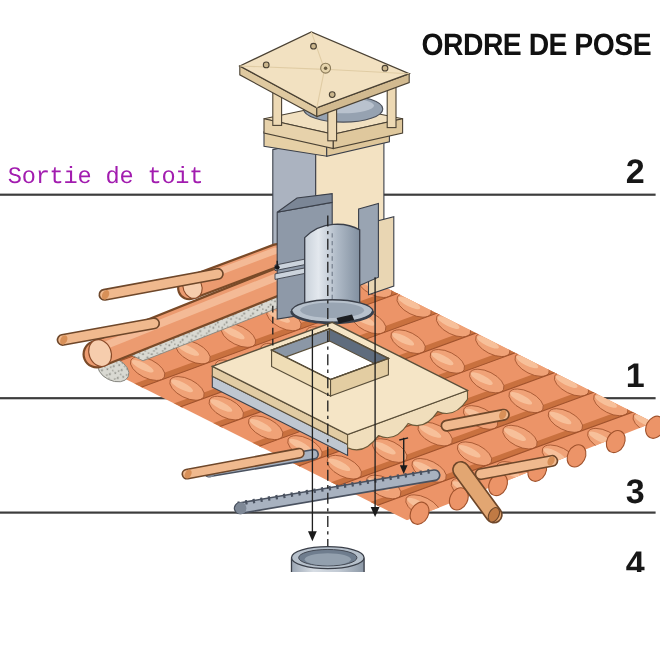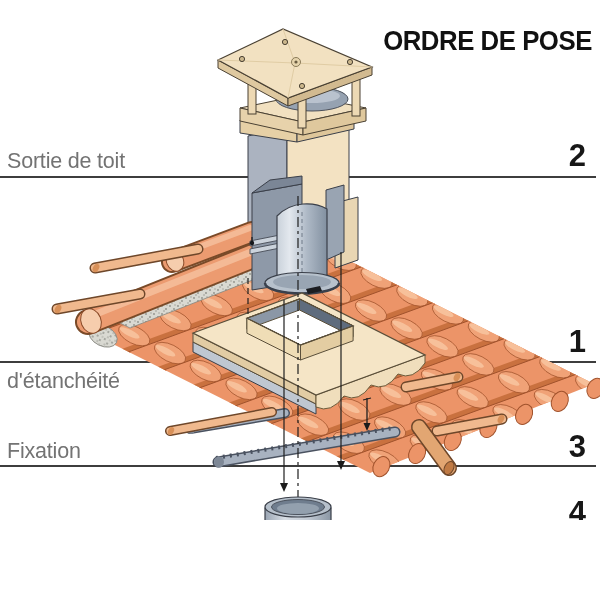--- a/index.html
+++ b/index.html
@@ -1,39 +1,37 @@
 <!DOCTYPE html>
 <html><head>
 <meta charset="utf-8">
 <style>
   html,body{margin:0;padding:0;background:#fff;}
   .canvas{position:relative;width:600px;height:520px;background:#ffffff;overflow:hidden;
           font-family:"Liberation Sans", sans-serif;}
   .callout-line{position:absolute;left:0;width:596px;height:2px;background:#3d3d3d;z-index:1;}
-  .callout-label{position:absolute;left:7px;font-size:21.5px;color:#737373;letter-spacing:-0.2px;z-index:3;}
+  .callout-label{position:absolute;left:7px;font-size:21.5px;color:#a21caf;letter-spacing:-0.2px;z-index:3;font-family:Liberation Mono, monospace;}
   .callout-number{position:absolute;right:14px;width:50px;text-align:right;font-size:31px;
                   font-weight:bold;color:#171717;z-index:3;}
   .page-title{position:absolute;top:25px;right:8px;font-size:28px;font-weight:bold;color:#111;
               letter-spacing:-0.5px;transform:scaleX(0.92);transform-origin:100% 50%;z-index:3;}
   .diagram-svg{position:absolute;left:0;top:0;z-index:2;}
 </style>
 </head>
 <body>
 
 <div class="canvas">
 
   <div class="callout-line" style="top:176px"></div>
   <div class="callout-line" style="top:361px"></div>
   <div class="callout-line" style="top:465px"></div>
   <div class="callout-line" style="top:532px"></div>
 
   <div class="page-title">ORDRE DE POSE</div>
   <div class="callout-label" style="top:149px">Sortie de toit</div>
-  <div class="callout-label" style="top:369px">d'étanchéité</div>
-  <div class="callout-label" style="top:439px">Fixation</div>
 
   <div class="callout-number" style="top:138px">2</div>
   <div class="callout-number" style="top:324px">1</div>
   <div class="callout-number" style="top:429px">3</div>
   <div class="callout-number" style="top:495px">4</div>
 
   <svg class="diagram-svg" width="600" height="600" viewBox="0 0 600 600">
     <defs>
       <clipPath id="roofClip">
           <polygon points="75,325 300,236 594,384 370,473"></polygon>

